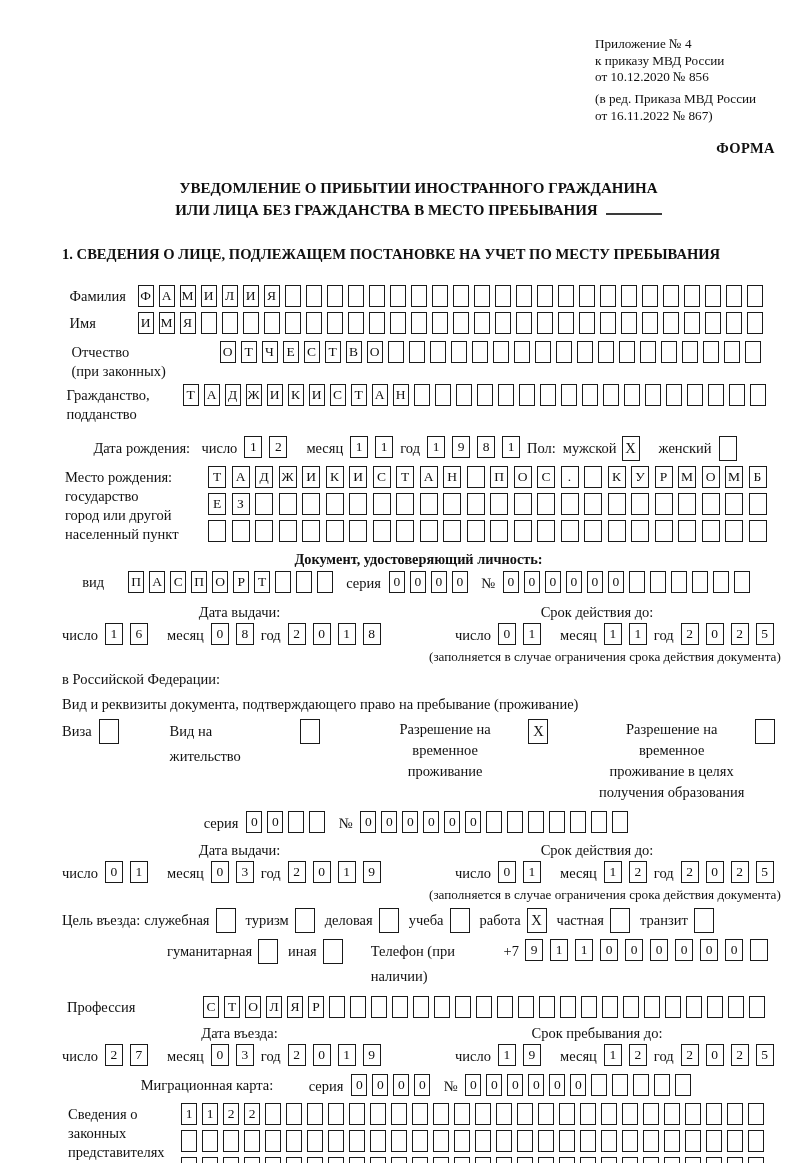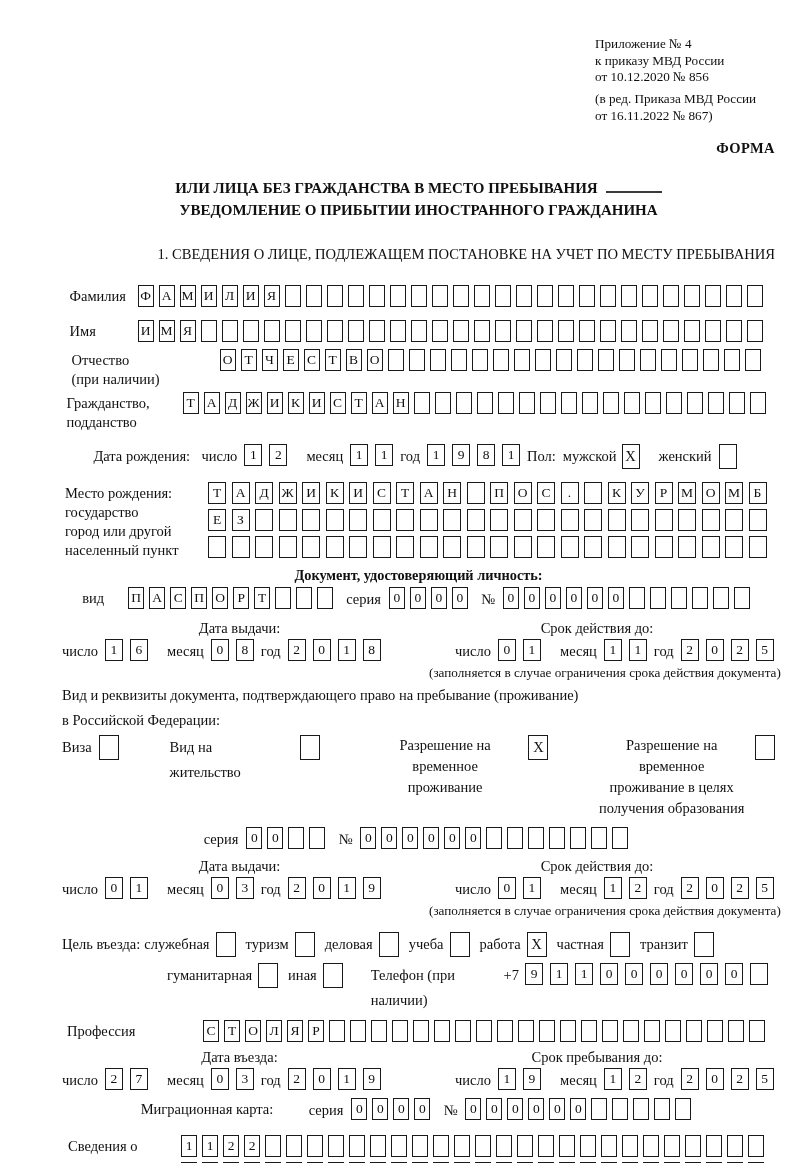--- a/index.html
+++ b/index.html
@@ -13,21 +13,21 @@
   .page { padding:36px 25px 0 62px; width:800px; }
 
   
   .hdr-block { margin-left:auto; width:180px; font-size:13.2px; line-height:1.26; }
   .hdr-edition { margin-top:5px; }
   .forma { text-align:right; font-weight:bold; font-size:14.5px; margin-top:16px; letter-spacing:.4px; }
 
   
   .title { text-align:center; font-weight:bold; font-size:15px; line-height:22px; margin-top:20px; }
   .title-blank { display:inline-block; width:56px; height:15px; border-bottom:2px solid #3a3a3a; margin-left:8px; }
-  .sec-heading { text-align:right; font-weight:normal; font-size:14.6px; margin-top:25px; }
+  .sec-heading { text-align:left; font-weight:bold; font-size:14.6px; margin-top:25px; }
 
   
   .frow { display:flex; align-items:flex-start;justify-content:center; }
   .flabel { font-size:14.5px; line-height:18px; padding-top:2px; flex:none; }
   .flabel div { line-height:19px; }
   .w68 { width:68px; } .w148 { width:148px; } .w116 { width:116px; }
   .w143 { width:143px; } .w46 { width:46px; } .w136 { width:136px; }
   .w113 { width:113px; } .w168 { width:168px; }
 
   .cells { display:flex; flex:none; }
@@ -68,44 +68,44 @@
   .opt-row { display:flex; align-items:flex-start; margin-top:2px;gap:20px; }
   .opt { display:flex; align-items:flex-start; margin-right:14px; }
   .opt-lbl { font-size:14.5px; line-height:25px; margin-right:7px; }
   .opt-lines { font-size:14.5px; line-height:19px; text-align:center; margin-right:8px; }
   .opt-lines div { line-height:21px; }
 
   .purpose-row { display:flex; align-items:flex-start; flex-wrap:nowrap; }
   .purpose-row .opt { margin-right:10px; }
   .purpose-row .opt-lbl { margin-right:6px; line-height:25px; }
 
-  .mt3{margin-top:3px;} .mt5{margin-top:13px;} .mt6{margin-top:6px;} .mt7{margin-top:7px;}
+  .mt3{margin-top:3px;} .mt5{margin-top:5px;} .mt6{margin-top:6px;} .mt7{margin-top:7px;}
   .mt8{margin-top:8px;} .mt12{margin-top:12px;} .mt22{margin-top:22px;}
 </style>
 </head>
 <body>
 
 <div class="page">
 
   <div class="hdr-block">
     <div>Приложение № 4</div>
     <div>к приказу МВД России</div>
     <div>от 10.12.2020 № 856</div>
     <div class="hdr-edition">
       <div>(в ред. Приказа МВД России</div>
       <div>от 16.11.2022 № 867)</div>
     </div>
   </div>
   <div class="forma">ФОРМА</div>
 
   <div class="title">
+    <div>УВЕДОМЛЕНИЕ О ПРИБЫТИИ ИНОСТРАННОГО ГРАЖДАНИНА</div>
     <div>
       <span>ИЛИ ЛИЦА БЕЗ ГРАЖДАНСТВА В МЕСТО ПРЕБЫВАНИЯ</span><span class="title-blank"></span>
     </div>
-    <div>УВЕДОМЛЕНИЕ О ПРИБЫТИИ ИНОСТРАННОГО ГРАЖДАНИНА</div>
   </div>
 
   <div class="sec-heading">1. СВЕДЕНИЯ О ЛИЦЕ, ПОДЛЕЖАЩЕМ ПОСТАНОВКЕ НА УЧЕТ ПО МЕСТУ ПРЕБЫВАНИЯ</div>
 
   <div class="frow mt22">
     <div class="flabel w68">Фамилия</div>
     <div class="cells">
         <span class="cell">Ф</span>
         <span class="cell">А</span>
         <span class="cell">М</span>
@@ -171,21 +171,21 @@
         <span class="cell"></span>
         <span class="cell"></span>
         <span class="cell"></span>
         <span class="cell"></span>
       </div>
   </div>
 
   <div class="frow mt7">
     <div class="flabel w148">
       <div>Отчество</div>
-      <div>(при наличии)</div>
+      <div>(при законных)</div>
     </div>
     <div class="cells">
         <span class="cell">О</span>
         <span class="cell">Т</span>
         <span class="cell">Ч</span>
         <span class="cell">Е</span>
         <span class="cell">С</span>
         <span class="cell">Т</span>
         <span class="cell">В</span>
         <span class="cell">О</span>
@@ -444,22 +444,22 @@
             <span class="cell">0</span>
             <span class="cell">2</span>
             <span class="cell">5</span>
           </span>
       </div>
       <div class="dnote">(заполняется в случае ограничения срока действия документа)</div>
     </div>
   </div>
 
   <div class="intro">
+    <div>в Российской Федерации:</div>
     <div>Вид и реквизиты документа, подтверждающего право на пребывание (проживание)</div>
-    <div>в Российской Федерации:</div>
   </div>
 
   <div class="opt-row">
     <span class="opt">
       <span class="opt-lbl">Виза</span>
       <span class="cell chk"></span>
     </span>
     <span class="opt" style="margin-left:17px;">
       <span class="opt-lbl">Вид на жительство</span>
       <span class="cell chk" style="margin-left:14px;"></span>

